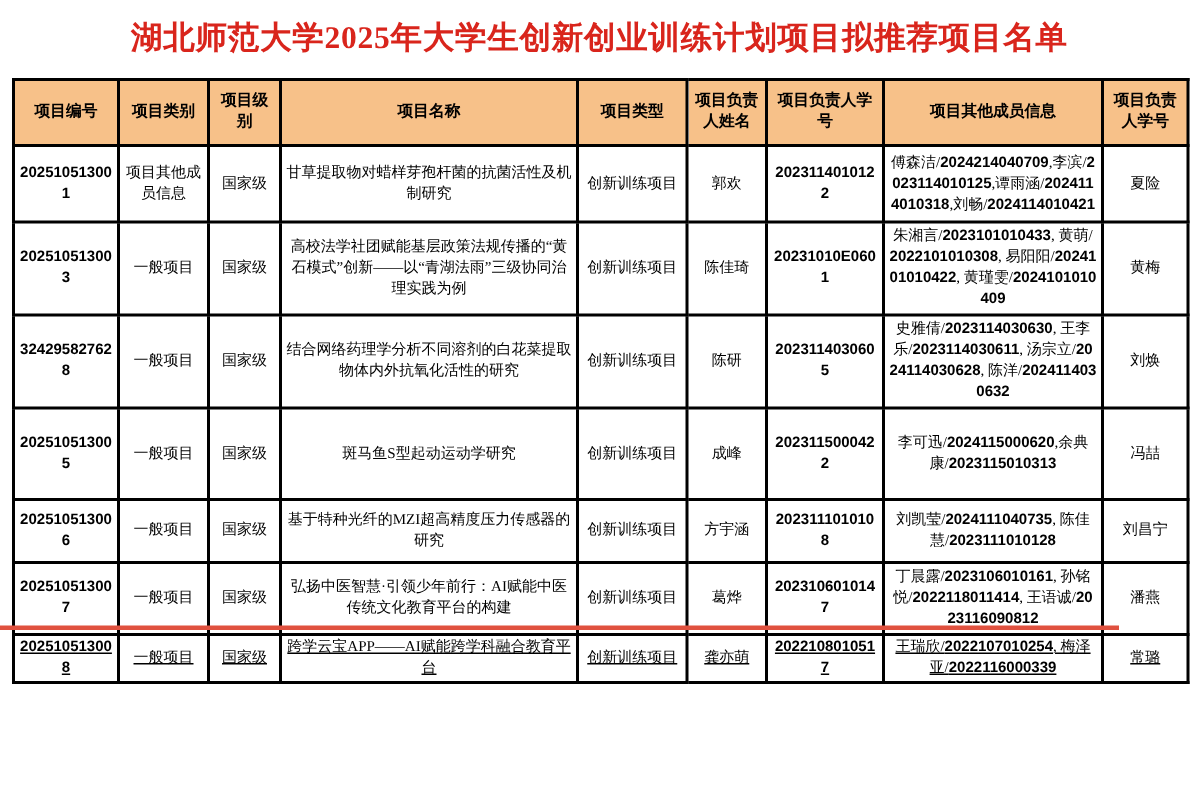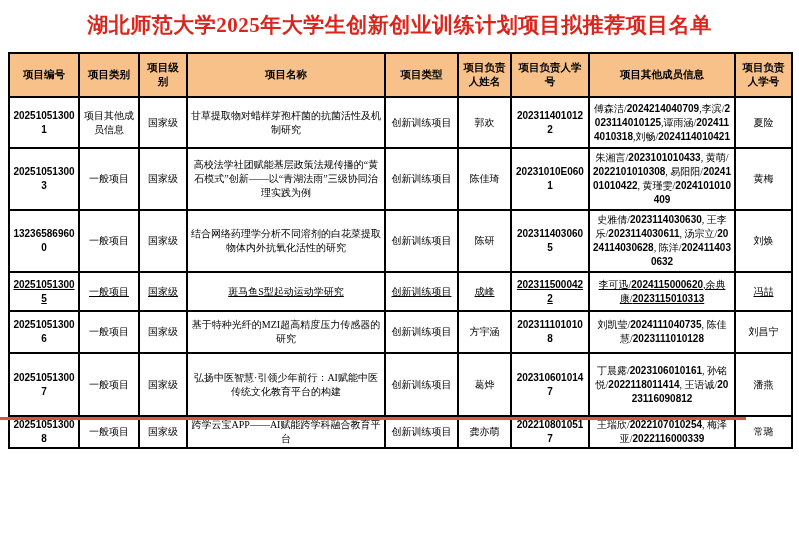--- a/index.html
+++ b/index.html
@@ -27,24 +27,24 @@
     background:var(--header-bg,#f7c189);
     font-size:10.5px; font-weight:bold; line-height:1.3;
   }
   table.projects td { font-size:10px; line-height:1.4; background:#fff; }
 
   tr.tr-h { height:44px; }
   tr.tr-0 { height:51px; }
   tr.tr-1 { height:63px; }
   tr.tr-2 { height:62px; }
   tr.tr-3 { height:62px; }
-  tr.tr-4 { height:39px;text-decoration:underline; }
+  tr.tr-4 { height:61px; }
   tr.tr-5 { height:42px; }
-  tr.tr-6 { height:63px; }
-  tr.tr-7 { height:30px; }
+  tr.tr-6 { height:48px; }
+  tr.tr-7 { height:30px;text-decoration:underline; }
 
   td.c-num {
     font-family:"Liberation Sans", sans-serif;
     font-weight:bold; font-size:9.5px; letter-spacing:0;
   }
   td.c-members { font-size:9.5px; line-height:1.45; padding:1px 4px; }
   td.c-members b, td.c-num b {
     font-family:"Liberation Sans", sans-serif; font-weight:bold;
   }
   td.c-name { font-size:10px; }
@@ -103,21 +103,21 @@
         <td>一般项目</td>
         <td>国家级</td>
         <td class="c-name">高校法学社团赋能基层政策法规传播的“黄石模式”创新——以“青湖法雨”三级协同治理实践为例</td>
         <td>创新训练项目</td>
         <td>陈佳琦</td>
         <td class="c-num">20231010E0601</td>
         <td class="c-members">朱湘言/<b>2023101010433</b>, 黄萌/<b>2022101010308</b>, 易阳阳/<b>2024101010422</b>, 黄瑾雯/<b>2024101010409</b></td>
         <td>黄梅</td>
       </tr>
       <tr class="tr-3">
-        <td class="c-num">132365869600</td>
+        <td class="c-num">324295827628</td>
         <td>一般项目</td>
         <td>国家级</td>
         <td class="c-name">结合网络药理学分析不同溶剂的白花菜提取物体内外抗氧化活性的研究</td>
         <td>创新训练项目</td>
         <td>陈研</td>
         <td class="c-num">2023114030605</td>
         <td class="c-members">史雅倩/<b>2023114030630</b>, 王李乐/<b>2023114030611</b>, 汤宗立/<b>2024114030628</b>, 陈洋/<b>2024114030632</b></td>
         <td>刘焕</td>
       </tr>
       <tr class="tr-4">

